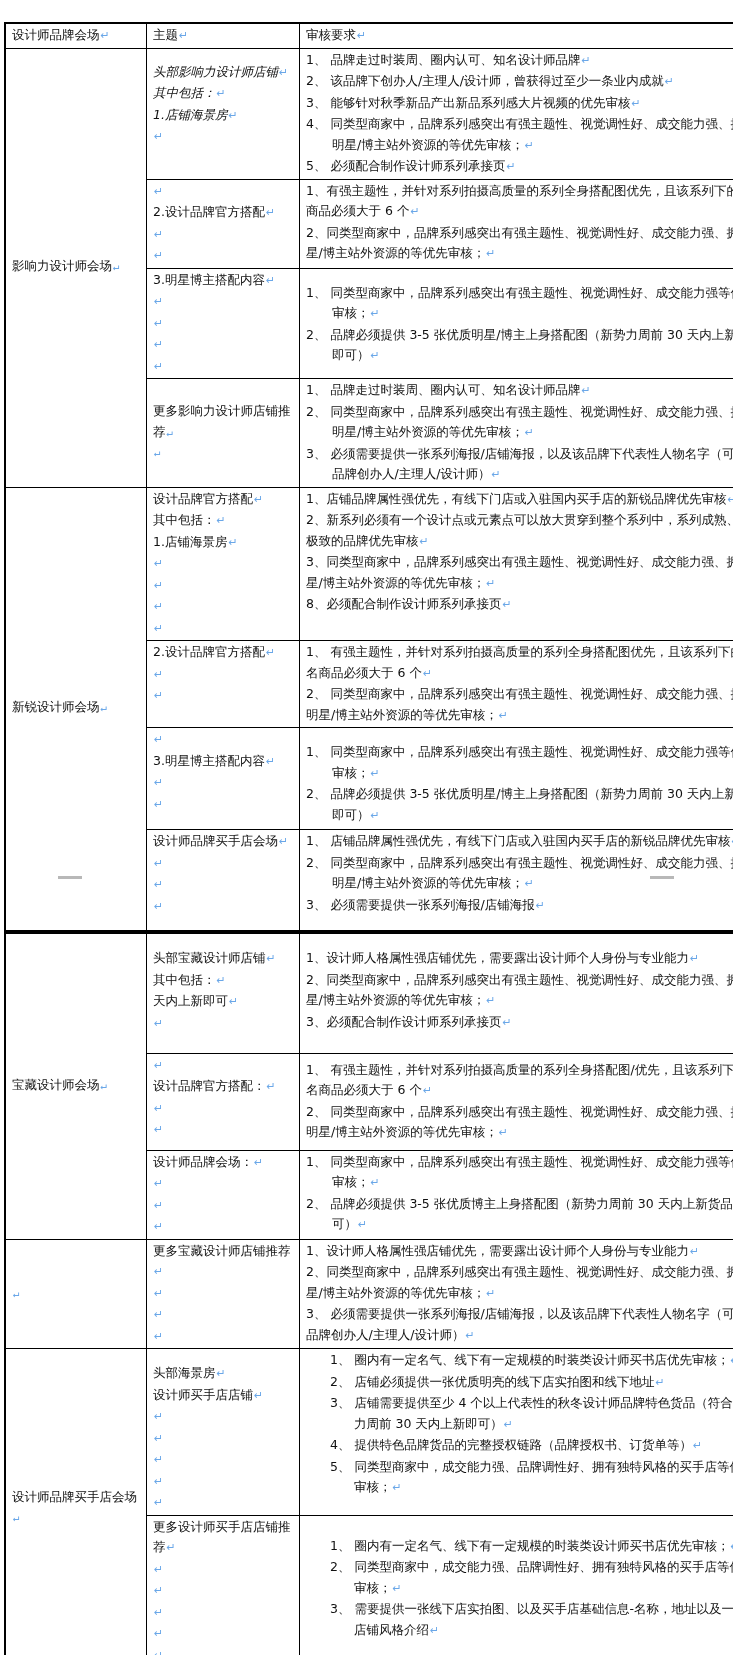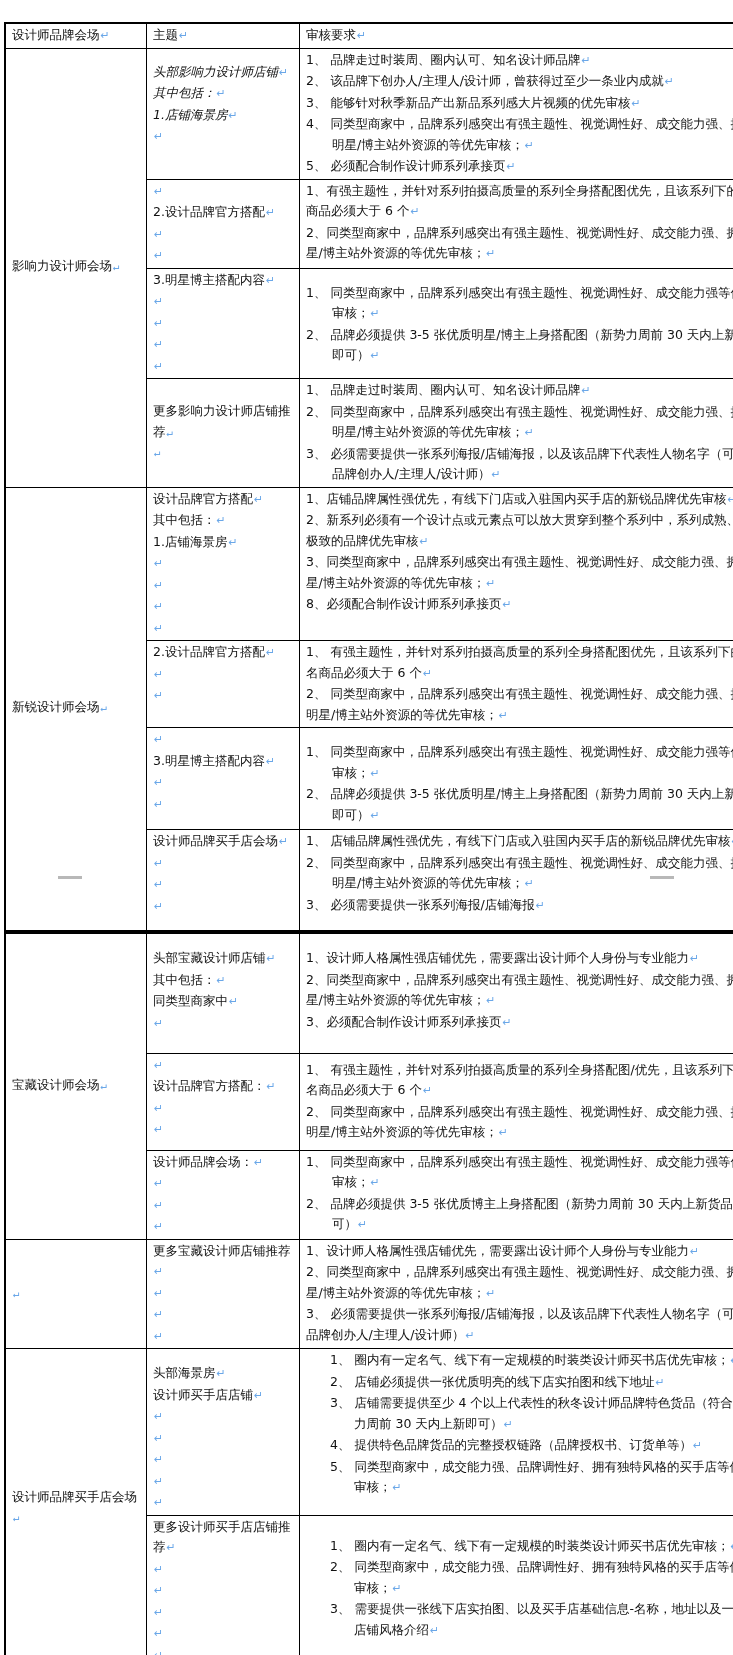--- a/index.html
+++ b/index.html
@@ -149,21 +149,21 @@
 
 <div class="page" style="top:932px;">
 <table class="t2">
 
   <tbody>
         <tr style="height:120px;">
     <td class="c1 mid" rowspan="3"><span>宝藏设计师会场</span><span class="ret">↵</span></td>
     <td class="c2" style="padding-top:14px;">
       <span class="para"><span>头部宝藏设计师店铺</span><span class="ret">↵</span></span>
       <span class="para"><span>其中包括：</span><span class="ret">↵</span></span>
-      <span class="para"><span>同类型商家中</span><span class="ret">↵</span></span>
+      <span class="para"><span>天内上新即可</span><span class="ret">↵</span></span>
       <span class="para"><span class="ret">↵</span></span>
     </td>
     <td class="c3" style="padding-top:14px;">
       <span class="para"><span>1、设计师人格属性强店铺优先，需要露出设计师个人身份与专业能力</span><span class="ret">↵</span></span>
       <span class="para"><span>2、同类型商家中，品牌系列感突出有强主题性、视觉调性好、成交能力强、拥有明星/博主站外资源的等优先审核；</span><span class="ret">↵</span></span>
       <span class="para"><span>3、必须配合制作设计师系列承接页</span><span class="ret">↵</span></span>
     </td>
   </tr>
   <tr style="height:97px;">
     <td class="c2">

